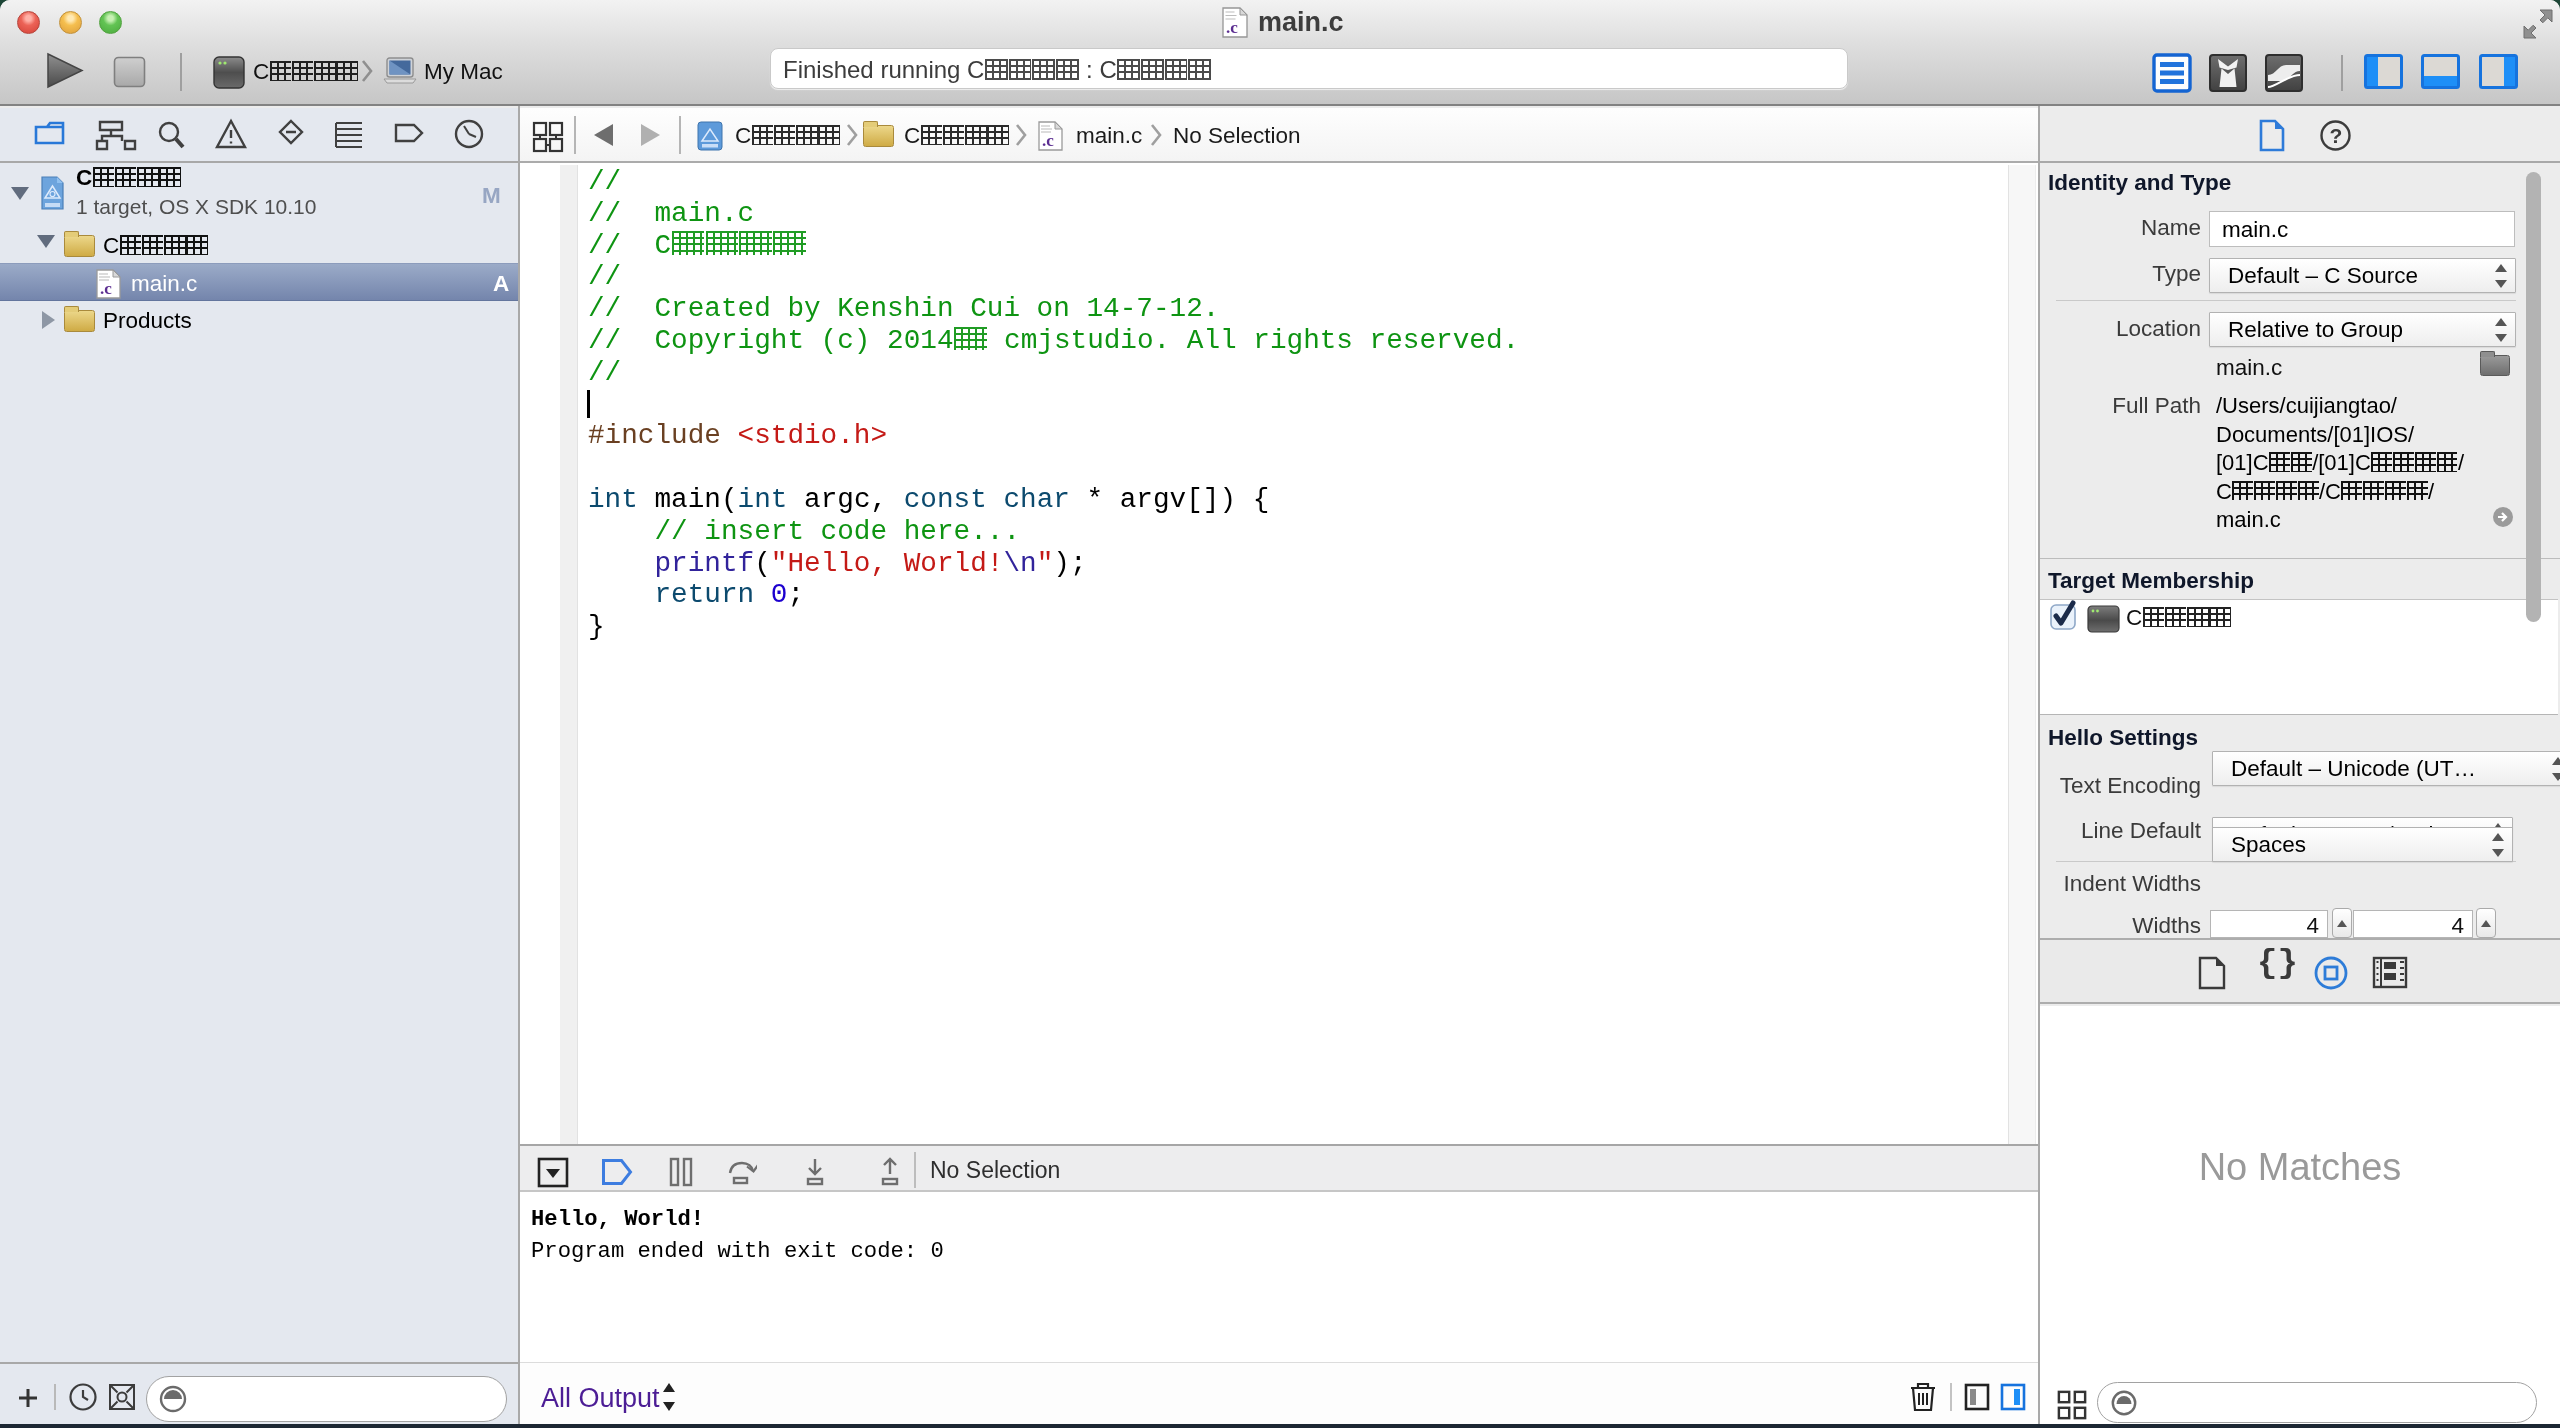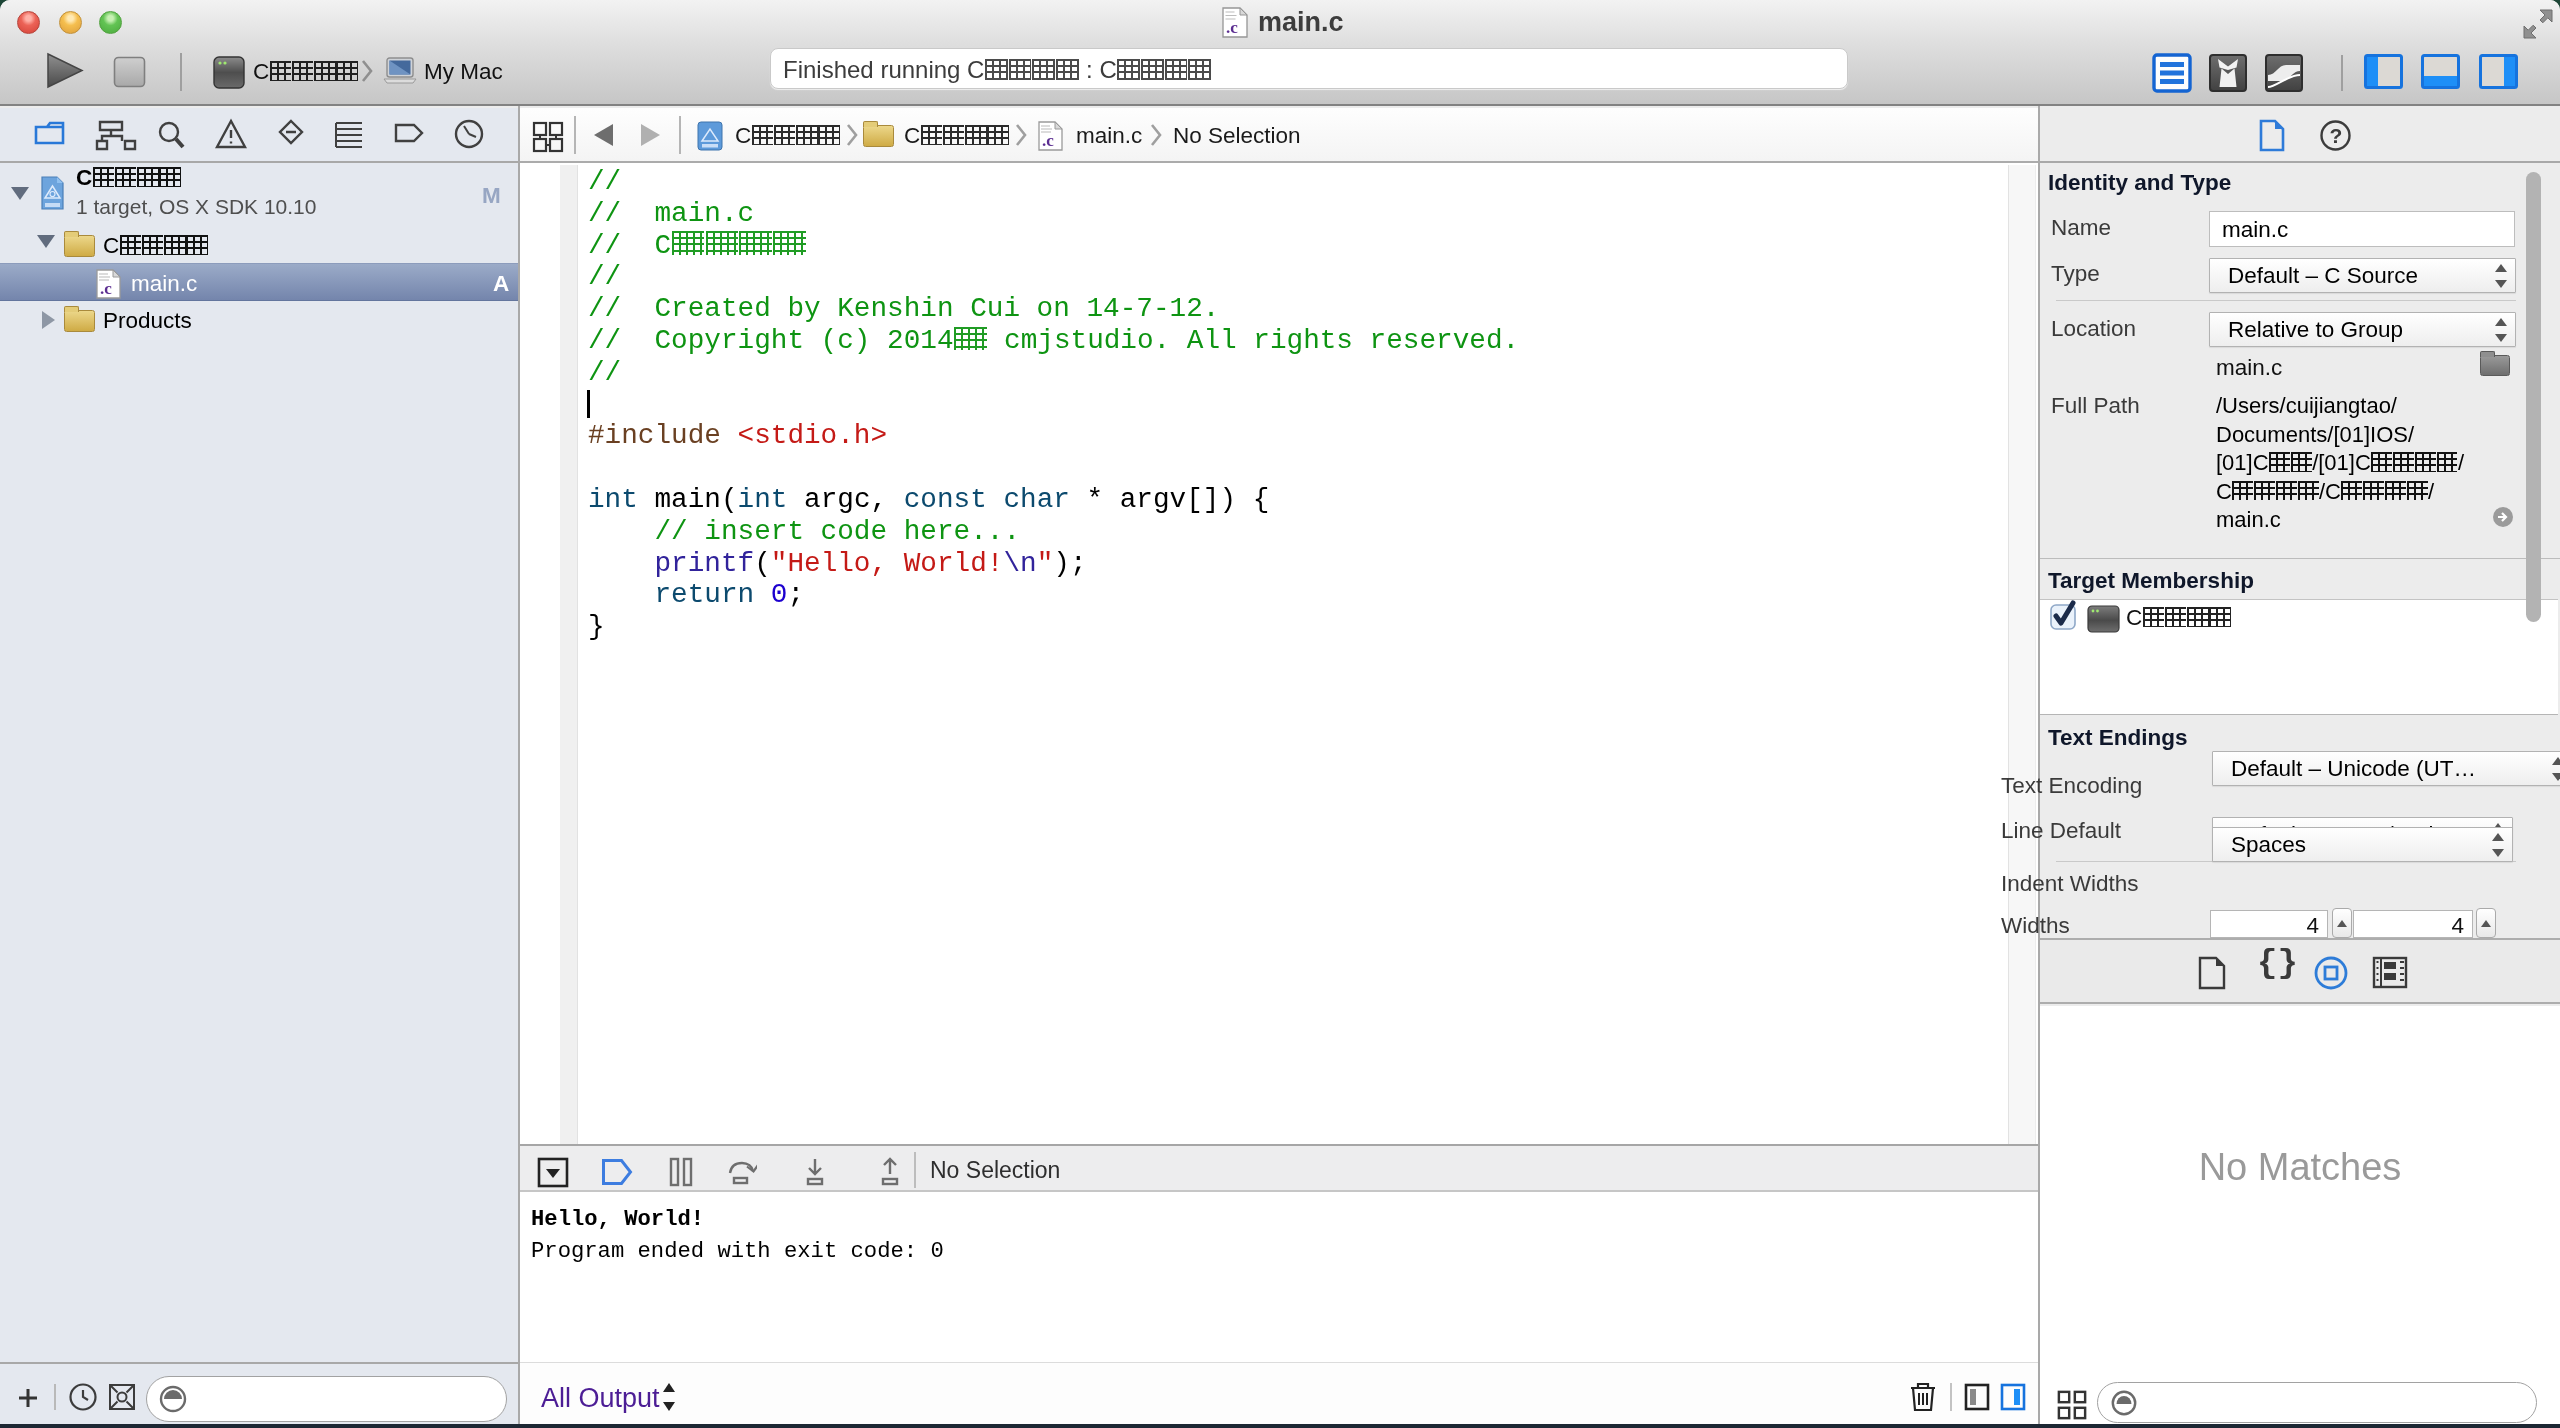--- a/index.html
+++ b/index.html
@@ -38,21 +38,21 @@
 #dbg{position:absolute;left:520px;top:1144px;width:1518px;height:284px;background:#fff}
 #dbgbar{position:absolute;left:0;top:0;width:1518px;height:48px;background:#ededee;border-top:2px solid #a6a6a6;border-bottom:2px solid #c6c6c6}
 #dbgnosel{position:absolute;left:410px;top:11px;font-size:23px;line-height:26px;color:#2e2e2e}
 #console{position:absolute;left:11px;top:60px;font-family:"Liberation Mono",monospace;font-size:22.2px;line-height:32px;white-space:pre;color:#000}
 #dbgbot{position:absolute;left:0;bottom:0;width:1518px;height:66px;background:#fdfdfd;border-top:1px solid #dcdcdc}
 #alloutput{position:absolute;left:21px;top:22px;font-size:27px;line-height:26px;color:#4c1d95}
 
 #util{position:absolute;left:2040px;top:108px;width:520px;height:1320px;background:#ececec;font-size:22.5px;line-height:30px;color:#111}
 #utilbar{position:absolute;left:0;top:0;width:520px;height:55px;border-bottom:2px solid #a8a8a8}
 .sechead{position:absolute;left:8px;font-weight:700;font-size:22.5px;line-height:30px;color:#0f172a}
-.flabel{position:absolute;font-size:22.5px;line-height:30px;color:#3a3a3a;text-align:left;white-space:nowrap}
+.flabel{position:absolute;font-size:22.5px;line-height:30px;color:#3a3a3a;text-align:right;white-space:nowrap}
 .popup{position:absolute;height:35px;background:linear-gradient(#ffffff,#eeeeee);border:1px solid #b2b2b2;border-radius:1px;box-shadow:0 1px 1px rgba(0,0,0,.08)}
 .popup .ptxt{position:absolute;left:18px;top:2px;font-size:22.5px;line-height:30px;color:#000;white-space:nowrap}
 .pstep{position:absolute;right:6px;top:3px;width:16px;height:28px}
 .sep{position:absolute;left:16px;width:460px;height:1px;background:#c9c9c9}
 #tmrows{position:absolute;left:0;top:491px;width:518px;height:116px;background:#fff;border-top:1px solid #c3c3c3;border-bottom:1px solid #b5b5b5}
 #libbar{position:absolute;left:0;top:830px;width:520px;height:66px;background:#eaeaea;border-top:2px solid #adadad;border-bottom:2px solid #adadad}
 #libarea{position:absolute;left:0;top:898px;width:520px;height:422px;background:#fff}
 #nomatch{position:absolute;left:0;top:146px;width:520px;text-align:center;font-size:38px;color:#9a9a9a}
 #utilbot{position:absolute;left:0;bottom:0;width:520px;height:66px}
 #uscroll{position:absolute;left:486px;top:64px;width:15px;height:450px;border-radius:8px;background:#b3b3b3}
@@ -409,21 +409,21 @@
             <stop offset="0" stop-color="#7d7d7d"></stop>
             <stop offset=".55" stop-color="#4a4a4a"></stop>
             <stop offset="1" stop-color="#6e6e6e"></stop>
           </linearGradient>
         </defs>
         <rect x="1" y="1" width="31" height="26" rx="4" fill="url(#tg2)" stroke="#3a3a3a" stroke-width="1.2"></rect>
         <circle cx="6" cy="6" r="1.4" fill="#9fe870"></circle>
         <circle cx="10.5" cy="6" r="1.4" fill="#9fe870"></circle>
       </svg>
     <div class="abs" style="left:86px;top:495px">C<span class="cj"></span><span class="cj"></span><span class="cj"></span><span class="cj"></span></div>
-    <div class="sechead" style="top:615px">Text Endings</div>
+    <div class="sechead" style="top:615px">Hello Settings</div>
     <div class="flabel" style="left:-39px;top:663px;width:200px">Text Encoding</div>
     <div class="popup" style="left:172px;top:643px;width:361px">
         <div class="ptxt">Default – Unicode (UT…</div>
         <svg class="pstep" viewBox="0 0 16 28">
           <path d="M8 2l6 8H2z" fill="#555"></path>
           <path d="M8 26l-6-8h12z" fill="#555"></path>
         </svg>
       </div>
     <div class="flabel" style="left:-39px;top:708px;width:200px">Line Default</div>
     <div class="popup" style="left:172px;top:709px;width:301px">

